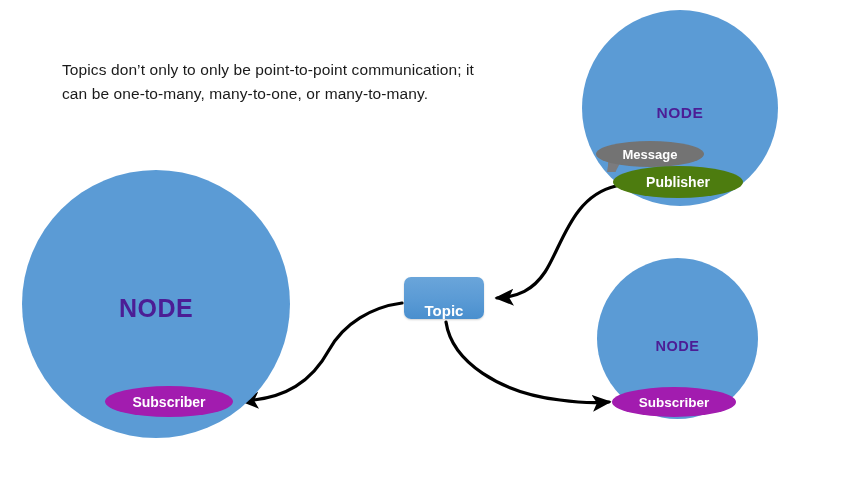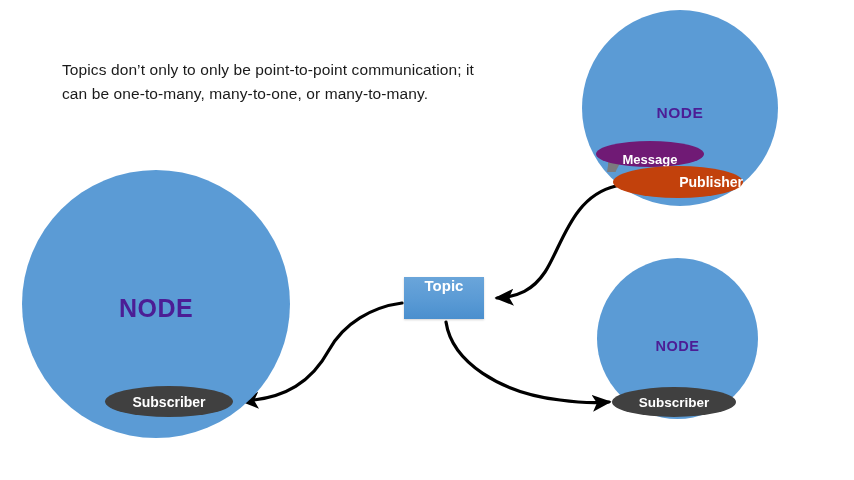--- a/index.html
+++ b/index.html
@@ -81,23 +81,23 @@
   .pill {
     position: absolute;
     border-radius: 50%;
     display: flex;
     align-items: center;
     justify-content: center;
     color: #ffffff;
     font-weight: bold;
     white-space: nowrap;
   }
-  .pill-green { background: #404040; }
-  .pill-orange { background: #c2410c; justify-content: flex-end; }
-  .pill-gray { background: #701a75; align-items: flex-end; }
+  .pill-green { background: #a21caf; }
+  .pill-orange { background: #4d7c0f; }
+  .pill-gray { background: #737373; }
 
   #subscriber-left {
     left: 105px;
     top: 386px;
     width: 128px;
     height: 31px;
     font-size: 14px;
   }
   #subscriber-bottomright {
     left: 612px;
@@ -134,24 +134,24 @@
     transform: skewX(-6deg);
   }
 
   
   #topic-box {
     position: absolute;
     left: 404px;
     top: 277px;
     width: 80px;
     height: 42px;
-    border-radius: 0;
+    border-radius: 7px;
     background: linear-gradient(180deg, #6aa5da 0%, #5b9bd5 52%, #4a8fce 100%);
     display: flex;
-    align-items: flex-start;
+    align-items: flex-end;
     justify-content: center;
     color: #ffffff;
     font-weight: bold;
     font-size: 15px;
     box-shadow: 0 1px 2px rgba(0,0,0,0.18);
   }
 
   
   #connectors {
     position: absolute;

